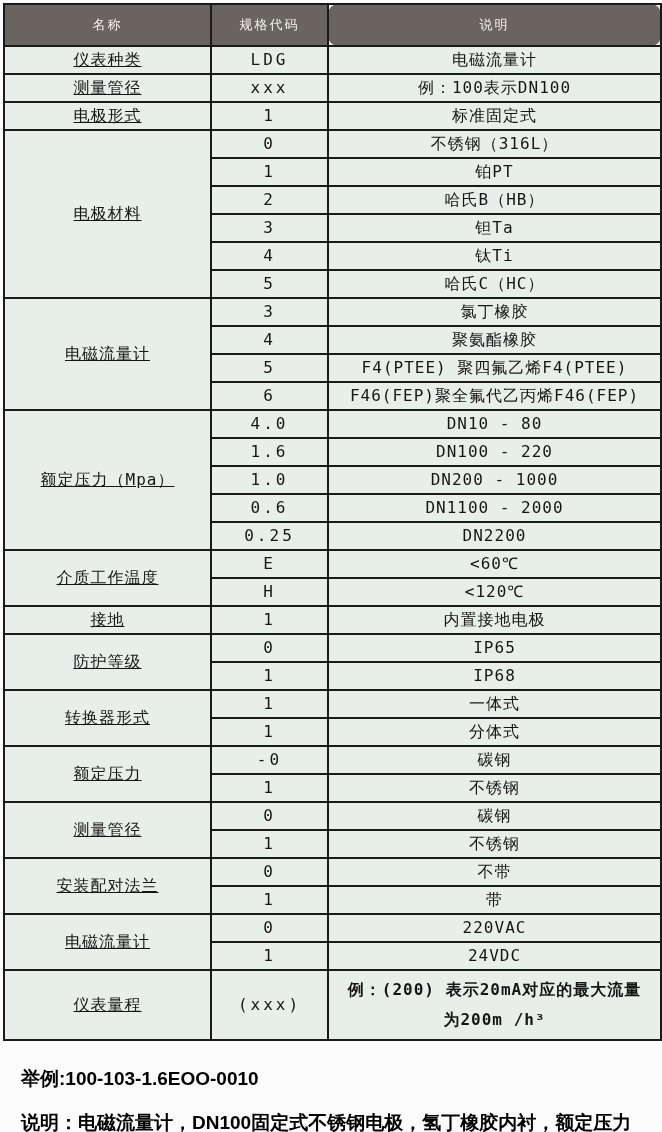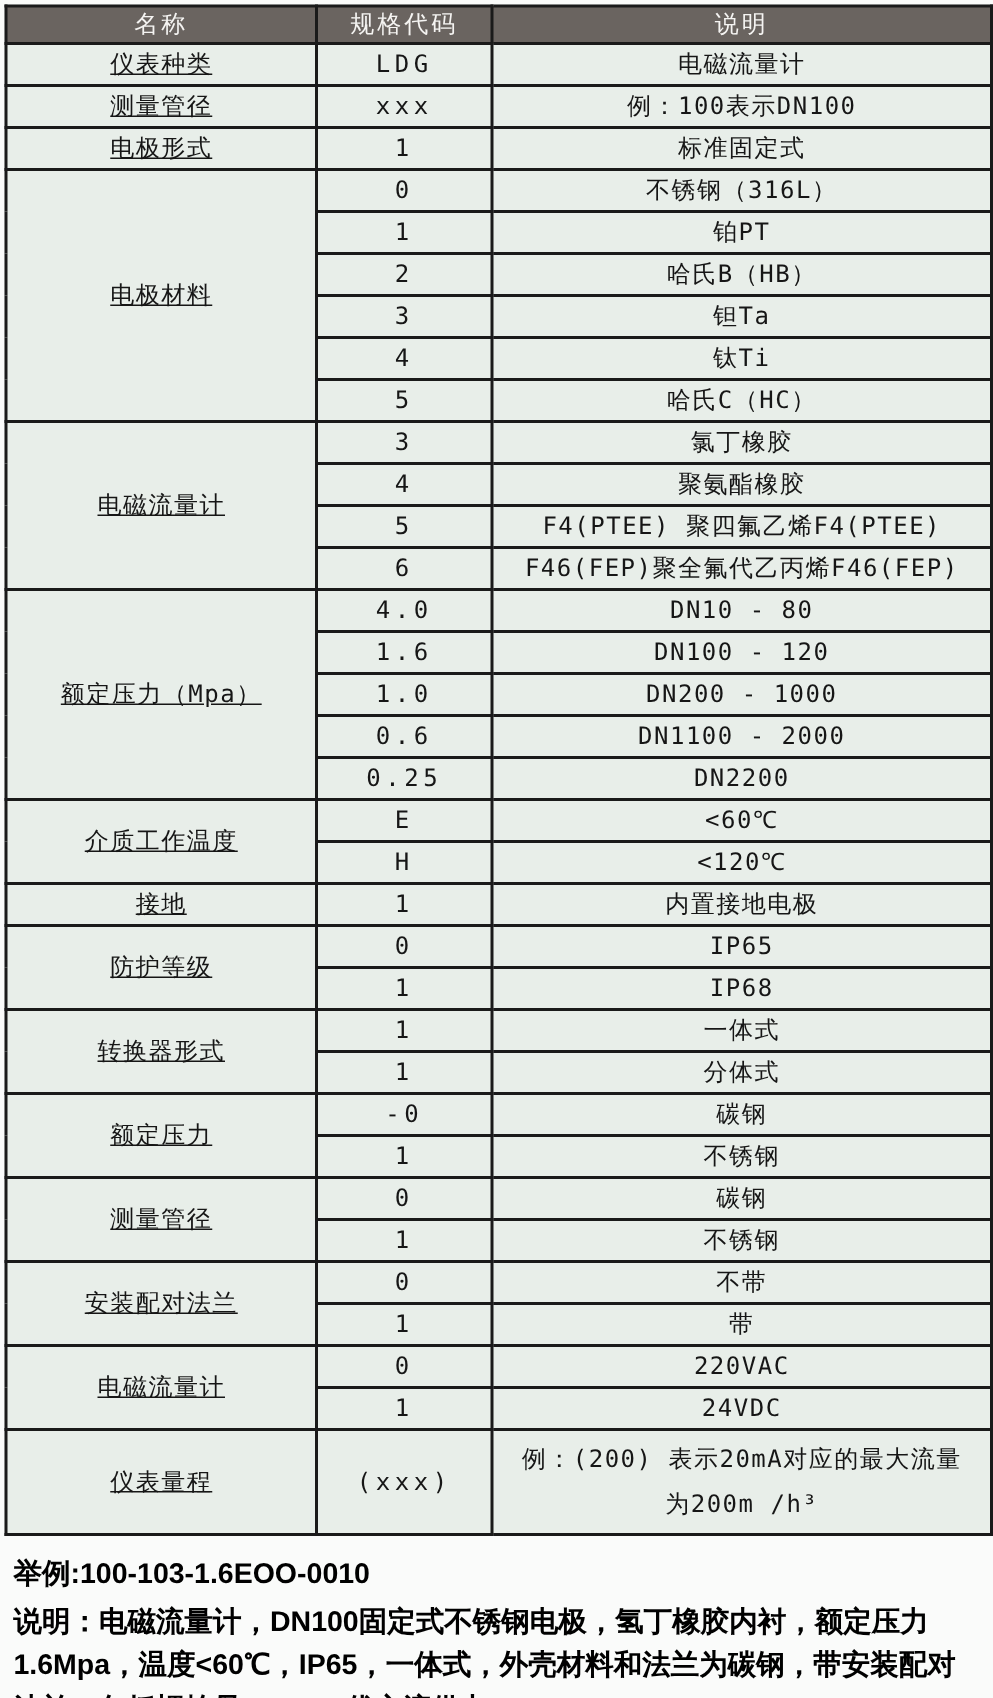--- a/index.html
+++ b/index.html
@@ -31,46 +31,46 @@
   }
   table.spec-table th, table.spec-table td {
     border: 2px solid var(--border);
     text-align: center;
     vertical-align: middle;
   }
   table.spec-table th {
     background: var(--header-bg);
     color: var(--header-text);
     font-weight: normal;
-    font-size: 16px;
+    font-size: 13px;
     letter-spacing: 2px;
-    height: 25px;
+    height: 42px;
     padding: 0;
   }
   .col-name { width: 207px; }
   .col-code { width: 117px; }
-  .col-desc { width: 333px; }
+  .col-desc { width: 333px; border-radius: 10px; }
   table.spec-table td {
     font-size: 16px;
     height: 26px;
     line-height: 26px;
     padding: 0 6px;
     color: var(--text);
   }
   td.name-cell { letter-spacing: 1px; text-decoration: underline; }
   td.code-cell { letter-spacing: 3px; }
   td.desc-cell { letter-spacing: 1px; }
-  td.desc-cell.wrap { line-height: 30px; padding: 4px 15px; }
+  td.desc-cell.wrap { line-height: 30px; padding: 4px 15px; font-weight: bold; }
 
   .footer {
     padding: 8px 4px 0 2px;
     font-family: "Liberation Sans", sans-serif;
     color: #000;
   }
-  .footer p { margin: 4px; }
+  .footer p { margin: 16px; }
   .footer .example {
     font-size: 19px;
     font-weight: bold;
     line-height: 27px;
   }
   .footer .note {
     font-size: 19px;
     font-weight: bold;
     line-height: 29px;
   }
@@ -145,21 +145,21 @@
           <td class="code-cell">6</td>
           <td class="desc-cell">F46(FEP)聚全氟代乙丙烯F46(FEP)</td>
         </tr>
         <tr>
           <td class="name-cell" rowspan="5">额定压力（Mpa）</td>
           <td class="code-cell">4.0</td>
           <td class="desc-cell">DN10 - 80</td>
         </tr>
         <tr>
           <td class="code-cell">1.6</td>
-          <td class="desc-cell">DN100 - 120</td>
+          <td class="desc-cell">DN100 - 220</td>
         </tr>
         <tr>
           <td class="code-cell">1.0</td>
           <td class="desc-cell">DN200 - 1000</td>
         </tr>
         <tr>
           <td class="code-cell">0.6</td>
           <td class="desc-cell">DN1100 - 2000</td>
         </tr>
         <tr>

